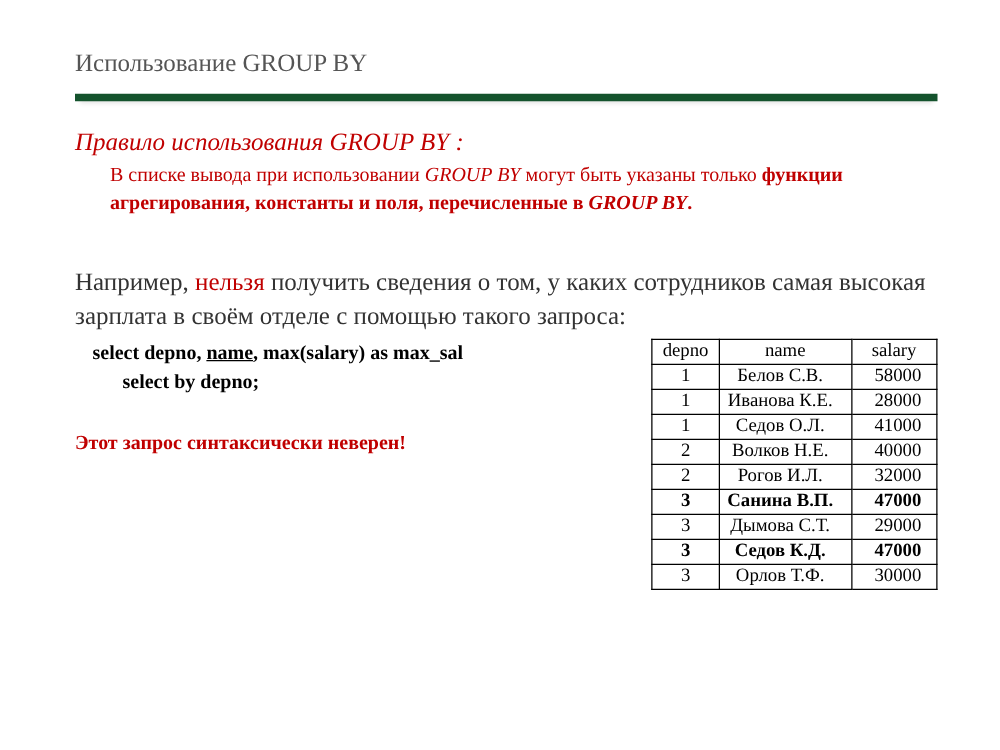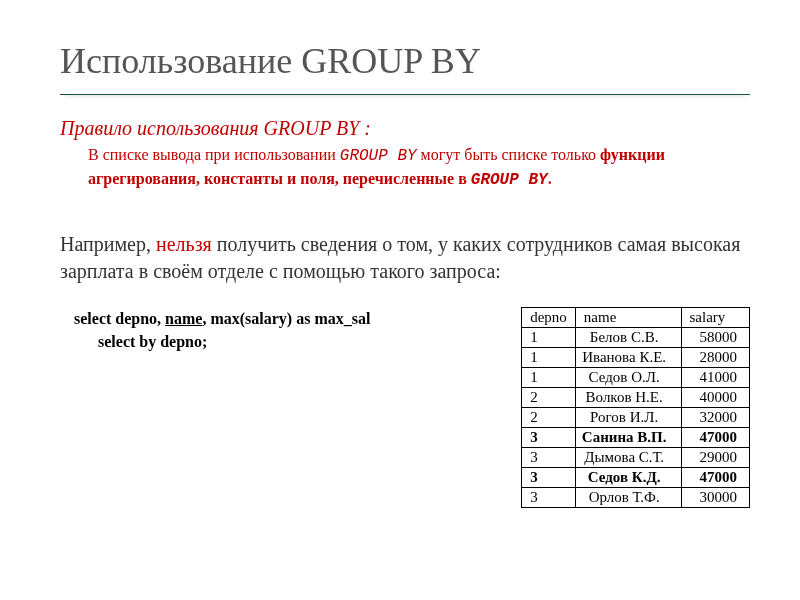--- a/index.html
+++ b/index.html
@@ -8,53 +8,53 @@
     height: 600px;
     background: #fff;
     font-family: "Times New Roman", serif;
     position: relative;
     overflow: hidden;
   }
   .slide {
     padding: 40px 50px 30px 60px;
   }
   .title {
-    font-size: 36px;
+    font-size: 20px;
     color: #555;
     font-weight: 400;
-    border-bottom: 1px solid #14532d;
+    border-bottom: 6px solid #14532d;
     padding-bottom: 12px;
     margin-bottom: 22px;
     box-shadow: 0 5px 4px -4px rgba(0,0,0,0.12);
   }
   .rule-heading {
     font-size: 20px;
     font-style: italic;
     color: #c00000;
     margin-bottom: 4px;
   }
   .rule-body {
     font-size: 16px;
     color: #c00000;
     margin-left: 28px;
     line-height: 1.35;
   }
-  .rule-body .italic { font-style: italic; font-family: Liberation Mono, monospace; }
+  .rule-body .italic { font-style: italic; }
   .rule-body .bold { font-weight: bold; }
   .example-intro {
     font-size: 20px;
     color: #333;
     margin-top: 40px;
     line-height: 1.35;
   }
   .example-intro .red { color: #c00000; }
   .content-row {
     display: flex;
     align-items: flex-start;
-    margin-top: 22px;
+    margin-top: 4px;
     gap: 18px;
   }
   .left-col { flex: 1 1 auto; }
   .sql-block {
     font-family: "Times New Roman", serif;
     font-size: 16px;
     font-weight: bold;
     color: #000;
     line-height: 1.45;
     margin-left: 14px;
@@ -69,52 +69,53 @@
   }
   .table-wrap { flex: 0 0 auto; }
   table {
     border-collapse: collapse;
     font-family: "Times New Roman", serif;
     font-size: 15px;
   }
   th, td {
     border: 1px solid #000;
     padding: 1px 8px;
-    text-align: left;
+    text-align: center;
     white-space: nowrap;
   }
   th { font-weight: 400; }
   td.name { text-align: center; padding-left: 6px; padding-right: 14px; }
   td.salary { text-align: right; padding-right: 12px; padding-left: 18px; }
   tr.bold-row td { font-weight: bold; }
 </style>
 </head>
 <body>
 
 <div class="slide">
 
   <h1 class="title">Использование GROUP BY</h1>
 
   <p class="rule-heading">Правило использования GROUP BY :</p>
   <p class="rule-body">
-    <span>В списке вывода при использовании </span><span class="italic">GROUP BY</span><span> могут быть списке только </span><span class="bold">функции агрегирования, константы и поля, перечисленные в </span><span class="bold italic">GROUP BY</span><span class="bold">.</span>
+    <span>В списке вывода при использовании </span><span class="italic">GROUP BY</span><span> могут быть указаны только </span><span class="bold">функции агрегирования, константы и поля, перечисленные в </span><span class="bold italic">GROUP BY</span><span class="bold">.</span>
   </p>
 
   <p class="example-intro">
     <span>Например, </span><span class="red">нельзя</span><span> получить сведения о том, у каких сотрудников самая высокая зарплата в своём отделе с помощью такого запроса:</span>
   </p>
 
   <div class="content-row">
     <div class="left-col">
       <div class="sql-block">
         <div>
           <span>select  depno,  </span><span class="underline">name</span><span>,  max(salary) as max_sal</span>
         </div>
         <div class="sql-line3">select by  depno;</div>
       </div>
+      <p class="error-msg">Этот запрос синтаксически неверен!</p>
     </div>
 
     <div class="table-wrap">
       <table>
         <thead>
           <tr>
             <th>depno</th>
             <th>name</th>
             <th>salary</th>
           </tr>

